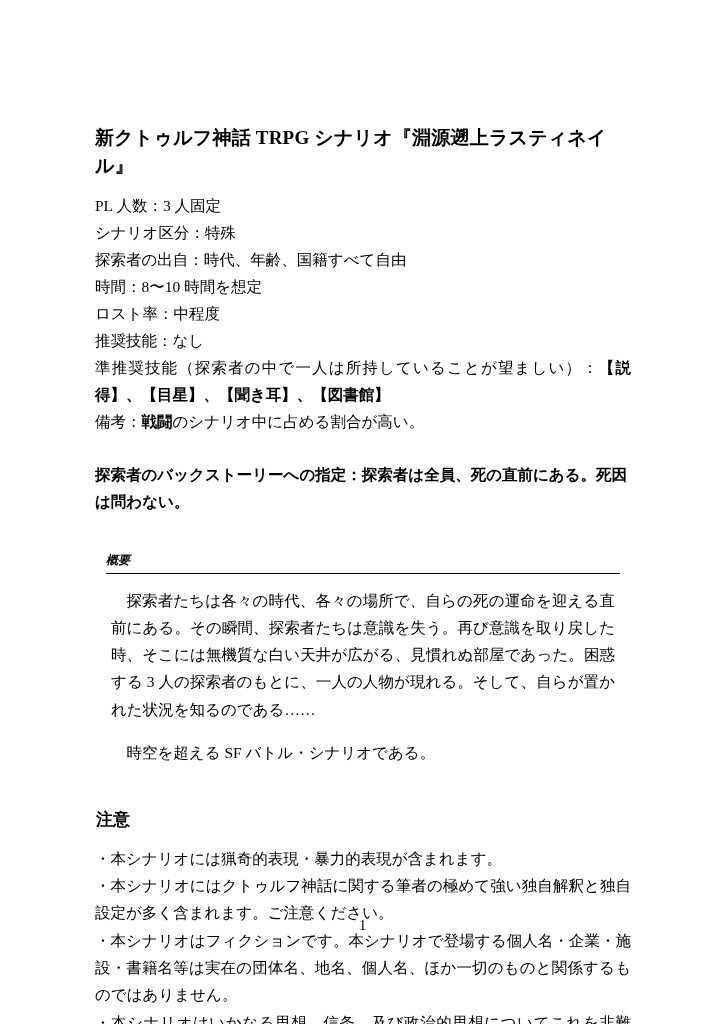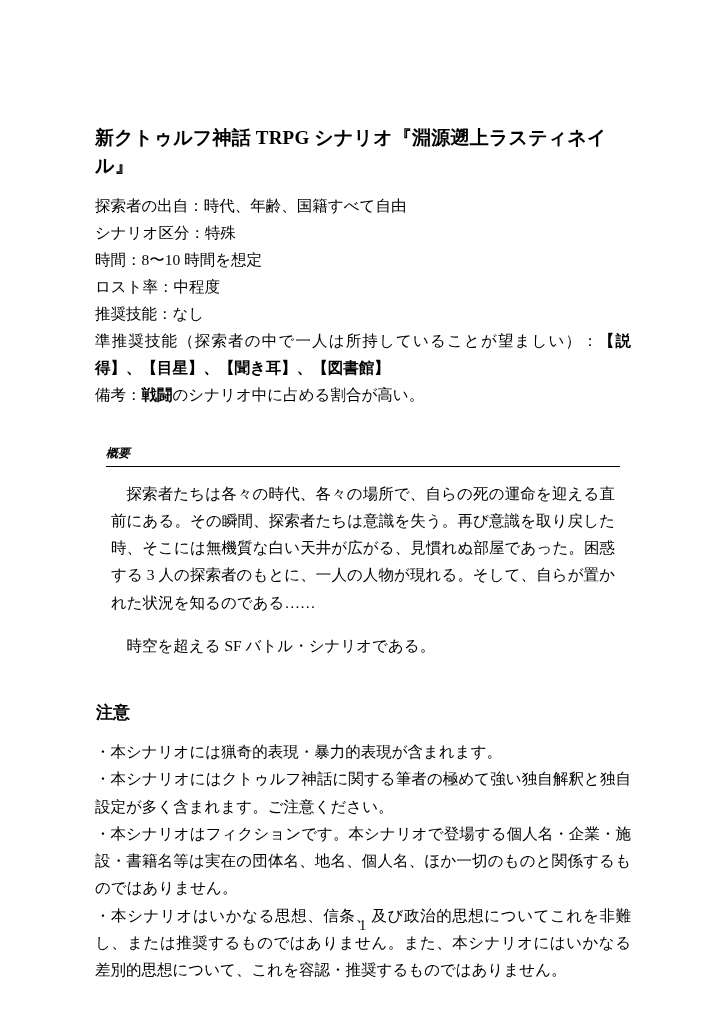--- a/index.html
+++ b/index.html
@@ -128,29 +128,31 @@
 </style>
 </head>
 <body>
 
 <div class="page">
   <div class="content">
 
     <h1 class="doc-title">新クトゥルフ神話 TRPG シナリオ『淵源遡上ラスティネイル』</h1>
 
     <ul class="spec-list">
+      <li>PL 人数：3 人固定</li>
+      <li>シナリオ区分：特殊</li>
       <li>探索者の出自：時代、年齢、国籍すべて自由</li>
-      <li>シナリオ区分：特殊</li>
       <li>時間：8〜10 時間を想定</li>
       <li>ロスト率：中程度</li>
       <li>推奨技能：なし</li>
       <li><span>準推奨技能（探索者の中で一人は所持していることが望ましい）：</span><span class="b">【説得】、【目星】、【聞き耳】、【図書館】</span></li>
       <li><span>備考：</span><span class="b">戦闘</span><span>のシナリオ中に占める割合が高い。</span></li>
     </ul>
 
+    <p class="backstory-note">探索者のバックストーリーへの指定：探索者は全員、死の直前にある。死因は問わない。</p>
 
     <h2 class="section-heading-rule">概要</h2>
 
     <p class="body-para first">探索者たちは各々の時代、各々の場所で、自らの死の運命を迎える直前にある。その瞬間、探索者たちは意識を失う。再び意識を取り戻した時、そこには無機質な白い天井が広がる、見慣れぬ部屋であった。困惑する 3 人の探索者のもとに、一人の人物が現れる。そして、自らが置かれた状況を知るのである……</p>
 
     <p class="body-para">時空を超える SF バトル・シナリオである。</p>
 
     <h2 class="section-heading-plain">注意</h2>
 
     <ul class="notice-list">

